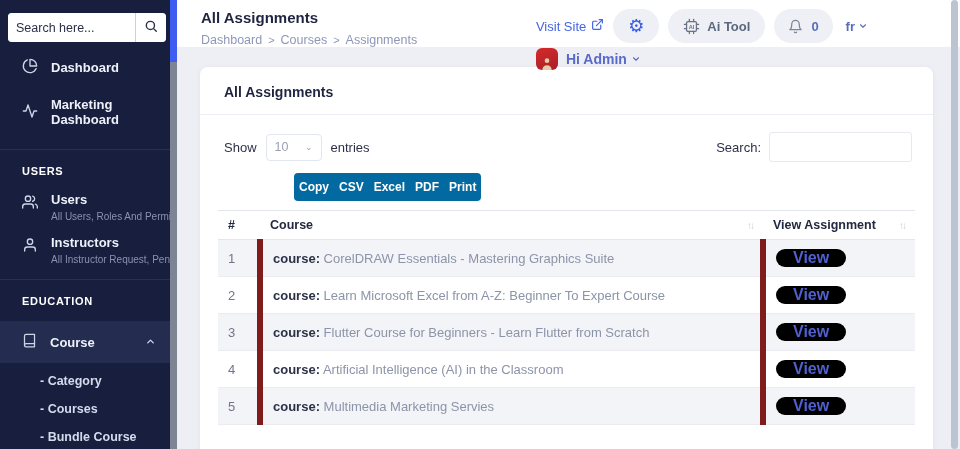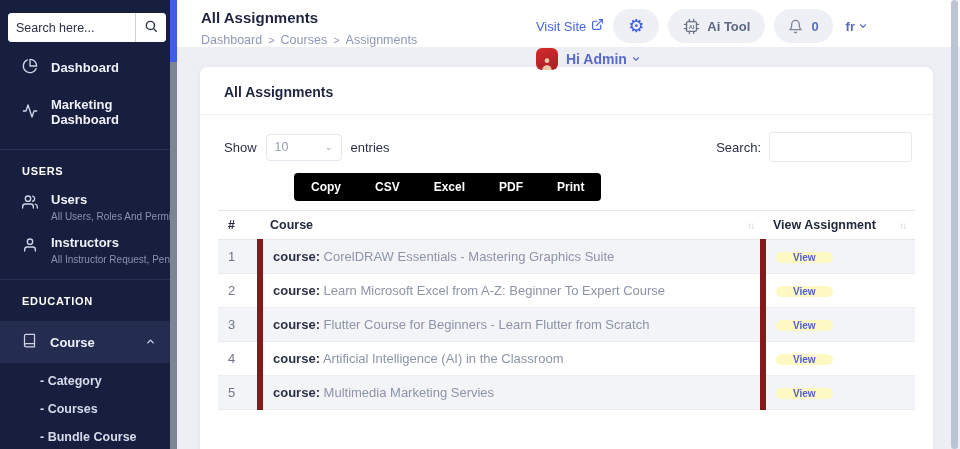--- a/index.html
+++ b/index.html
@@ -86,55 +86,55 @@
     width:733px; background:#fff; border-radius:8px; height:420px;
     box-shadow:0 1px 6px rgba(30,45,80,.05);
   }
   .card-header {
     padding:17px 24px 14px; font-size:14px; font-weight:700; color:#1f2440;
     border-bottom:1px solid #eceef3;
   }
   .controls { display:flex; justify-content:space-between; align-items:center; padding:17px 21px 0 24px; }
   .length-menu { display:flex; align-items:center; gap:9px; font-size:13px; color:#2b3147; }
   .select-box {
-    width:76px; height:27px; border:1px solid #e2e6ef; border-radius:4px;
+    width:56px; height:27px; border:1px solid #e2e6ef; border-radius:4px;
     display:flex; align-items:center; justify-content:space-between;
     padding:0 8px; cursor:pointer; color:#9aa1b3; font-size:12.5px;
   }
   .select-box .chev { font-size:9px; color:#9aa1b3; }
   .table-search { display:flex; align-items:center; gap:8px; font-size:13px; color:#2b3147; }
   .table-search input {
     width:143px; height:30px; border:1px solid #e6e9f0; border-radius:3px;
     outline:none; padding:0 8px; font-family:inherit; font-size:13px; color:#2b3147;
   }
   .export-group { display:inline-flex; margin:11px 0 0 94px; border-radius:4px; overflow:hidden; }
   .export-btn {
-    background:#000000; color:#fff; border:none; font-family:inherit;
-    font-size:12px; font-weight:700; padding:7px 17px; cursor:pointer;
+    background:#0369a1; color:#fff; border:none; font-family:inherit;
+    font-size:12px; font-weight:700; padding:7px 5px; cursor:pointer;
   }
   .table-wrap { margin:9px 18px 0; }
   table { width:100%; border-collapse:collapse; table-layout:fixed; }
   th {
     text-align:left; font-size:12.5px; font-weight:700; color:#23293f;
     padding:7px 10px; border-top:1px solid #e3e6ec; border-bottom:1px solid #e3e6ec;
     cursor:pointer;
   }
   th .th-inner { display:flex; align-items:center; }
   th .sort { margin-left:auto; color:#c9cedb; font-size:10px; letter-spacing:-2px; font-weight:400; }
   .col-num { width:42px; }
   .col-view { width:152px; }
   td { padding:9px 10px; border-bottom:1px solid #eaecf2; font-size:13px; vertical-align:middle; }
   tbody td.b-left { border-left:6px solid #7f1d1d; }
   tr.odd td { background:#f3f4f8; }
   td.num { color:#6e7689; }
   .course-prefix { font-weight:700; color:#2b3147; }
   .course-title { color:#8c94a8; }
   .view-btn {
-    display:inline-block; background:#fef9c3; color:#5060ce; border:none;
-    border-radius:15px; padding:0 17px; font-size:10px; font-weight:600;
+    display:inline-block; background:#000000; color:#5060ce; border:none;
+    border-radius:15px; padding:0 17px; font-size:16px; font-weight:600;
     font-family:inherit; cursor:pointer;
   }
   
   .page-scrollbar {
     position:absolute; top:0; right:2px; width:7px; height:449px;
     background:#bcc3d2; border-radius:4px; z-index:50;
   }
 </style>
 </head>
 <body>

